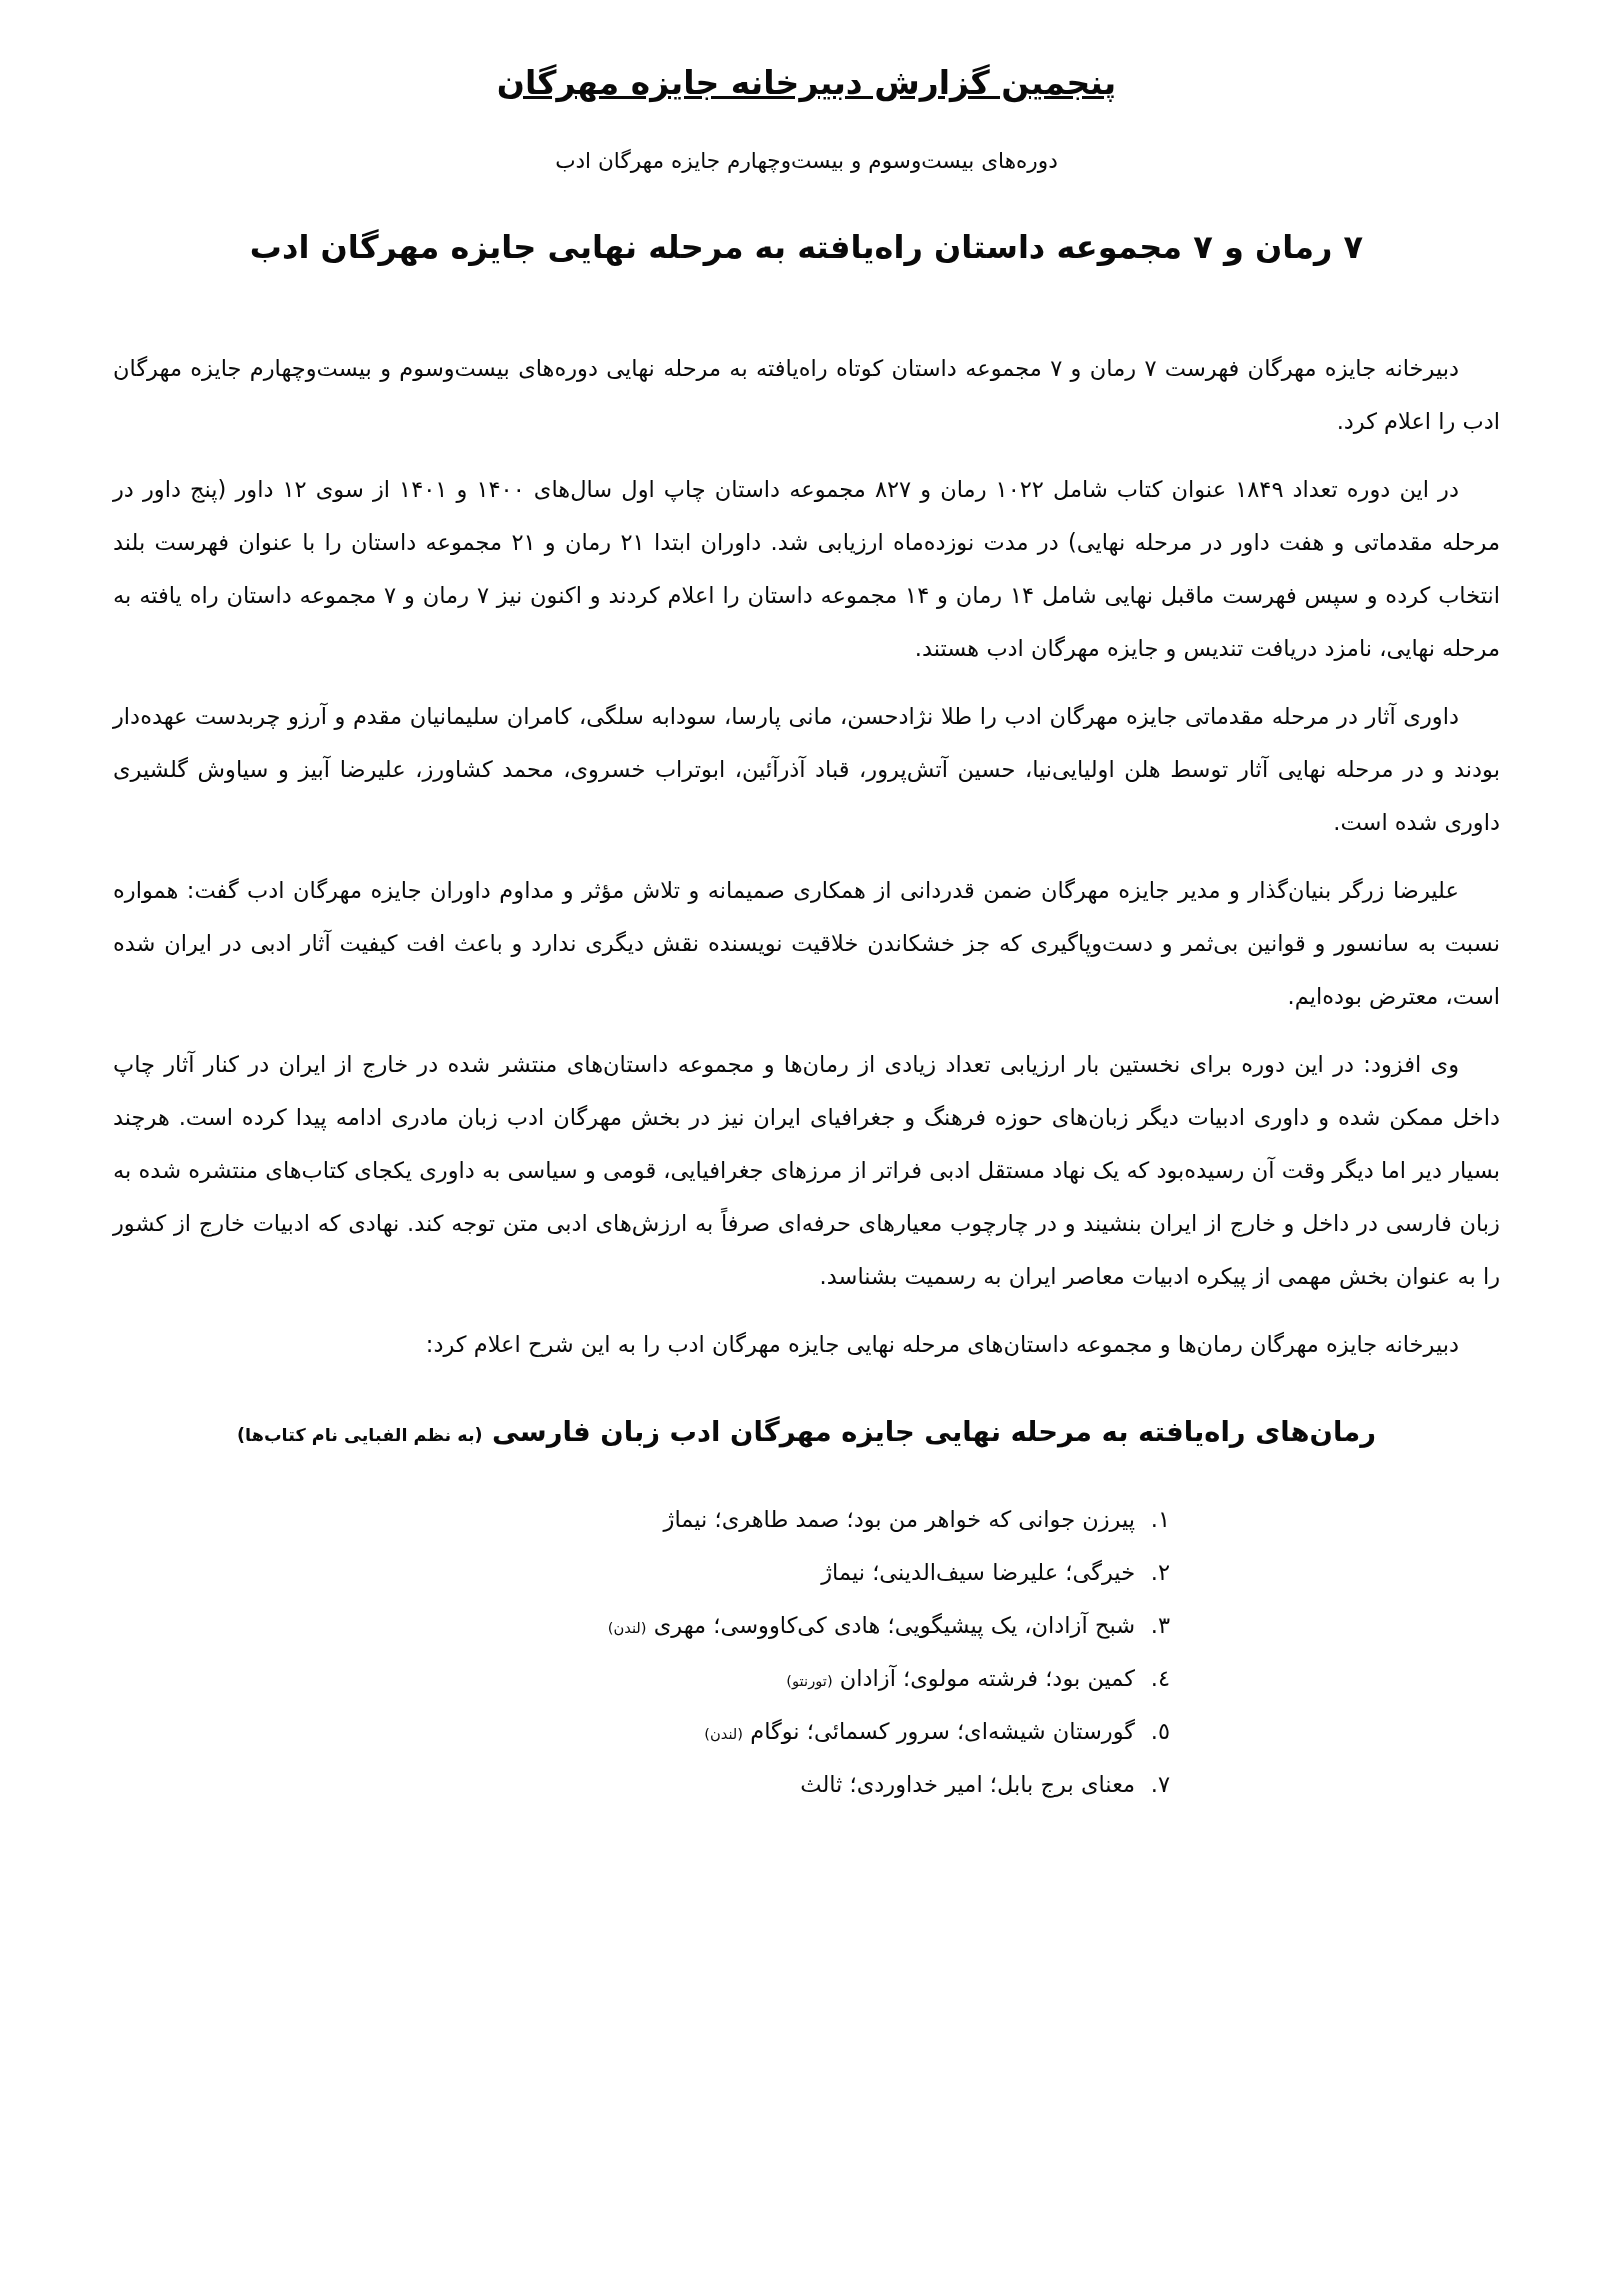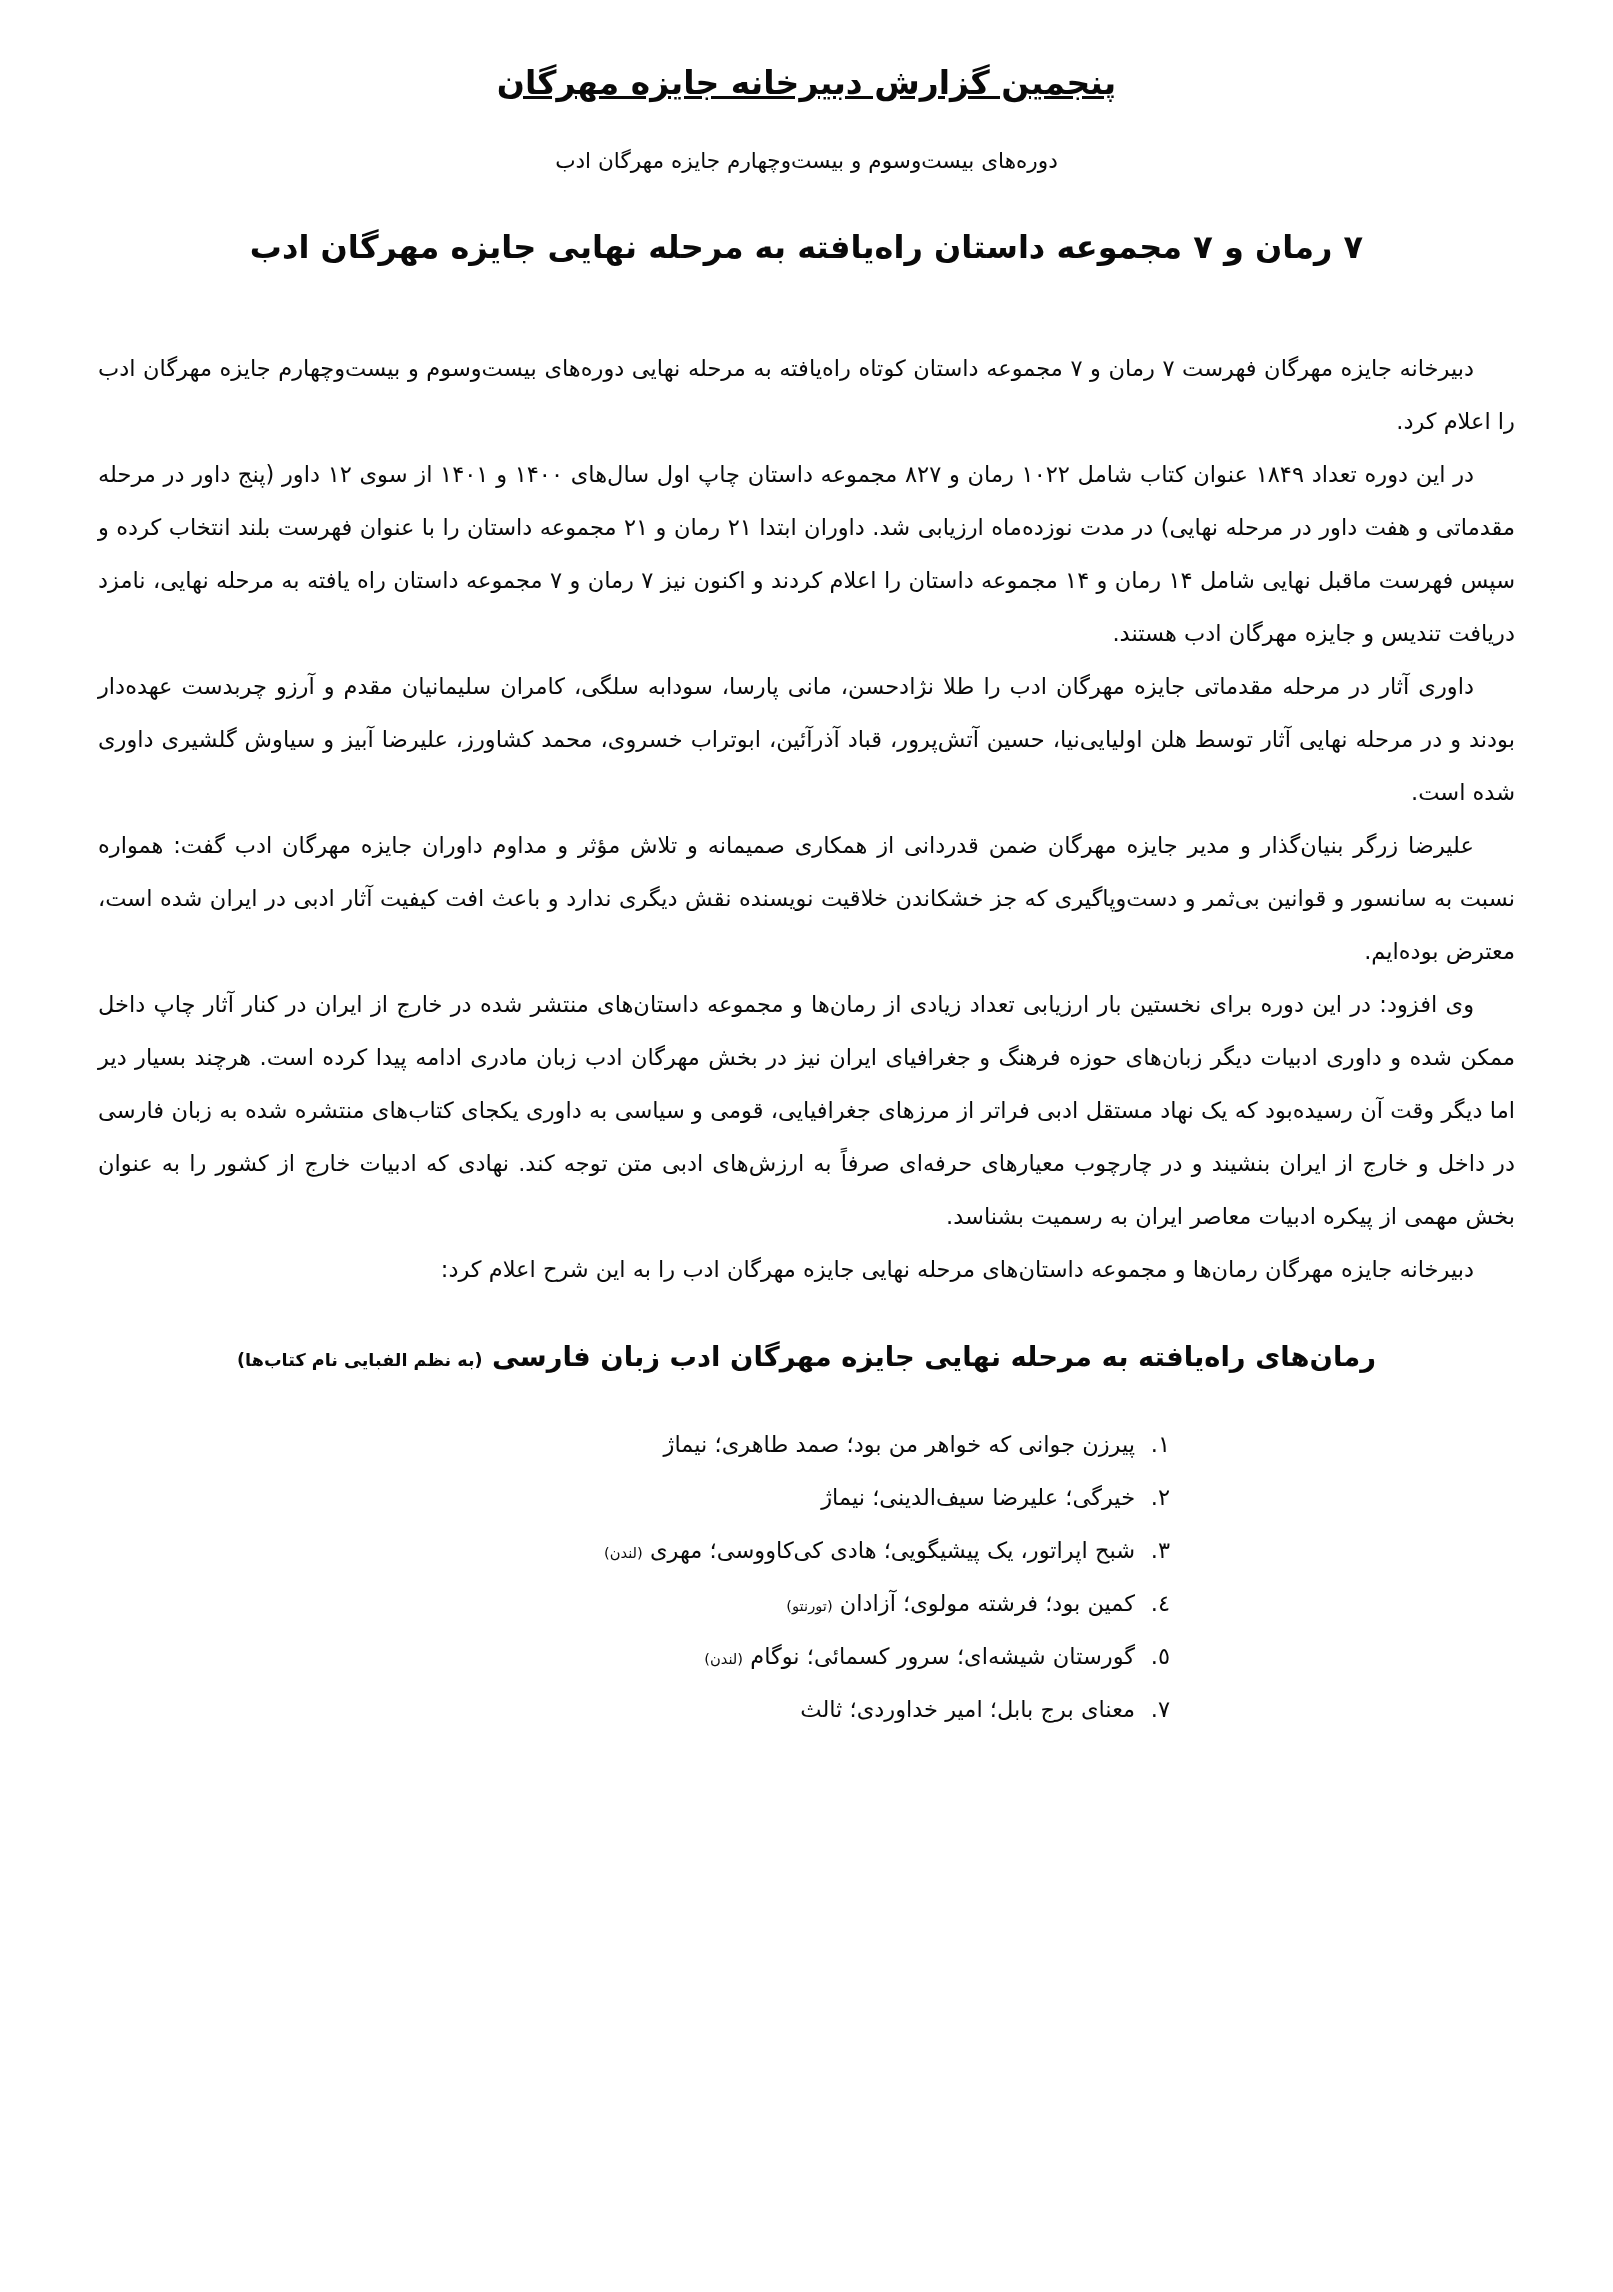--- a/index.html
+++ b/index.html
@@ -53,21 +53,21 @@
   }
   
   .body-text {
     margin-top: 76px;
     font-size: 22.5px;
     line-height: 53px;
     text-align: justify;
   }
   .body-text p {
     text-indent: 41px;
-    margin: 0;
+    margin: 15px;
   }
   
   .section-heading {
     margin-top: 45px;
     text-align: center;
     font-size: 27.4px;
     font-weight: bold;
     white-space: nowrap;
   }
   .section-heading .note {
@@ -129,21 +129,21 @@
   </div>
 
   <ol class="novel-list">
     <li>
       <span class="num">١.</span><span class="txt">پیرزن جوانی که خواهر من بود؛ صمد طاهری؛ نیماژ</span><span class="city"></span>
     </li>
     <li>
       <span class="num">٢.</span><span class="txt">خیرگی؛ علیرضا سیف‌الدینی؛ نیماژ</span><span class="city"></span>
     </li>
     <li>
-      <span class="num">٣.</span><span class="txt">شبح اپراتور، یک پیشیگویی؛ هادی کی‌کاووسی؛ مهری </span><span class="city">(لندن)</span>
+      <span class="num">٣.</span><span class="txt">شبح آزادان، یک پیشیگویی؛ هادی کی‌کاووسی؛ مهری </span><span class="city">(لندن)</span>
     </li>
     <li>
       <span class="num">٤.</span><span class="txt">کمین بود؛ فرشته مولوی؛ آزادان </span><span class="city">(تورنتو)</span>
     </li>
     <li>
       <span class="num">٥.</span><span class="txt">گورستان شیشه‌ای؛ سرور کسمائی؛ نوگام </span><span class="city">(لندن)</span>
     </li>
     <li>
       <span class="num">٧.</span><span class="txt">معنای برج بابل؛ امیر خداوردی؛ ثالث</span><span class="city"></span>
     </li>

